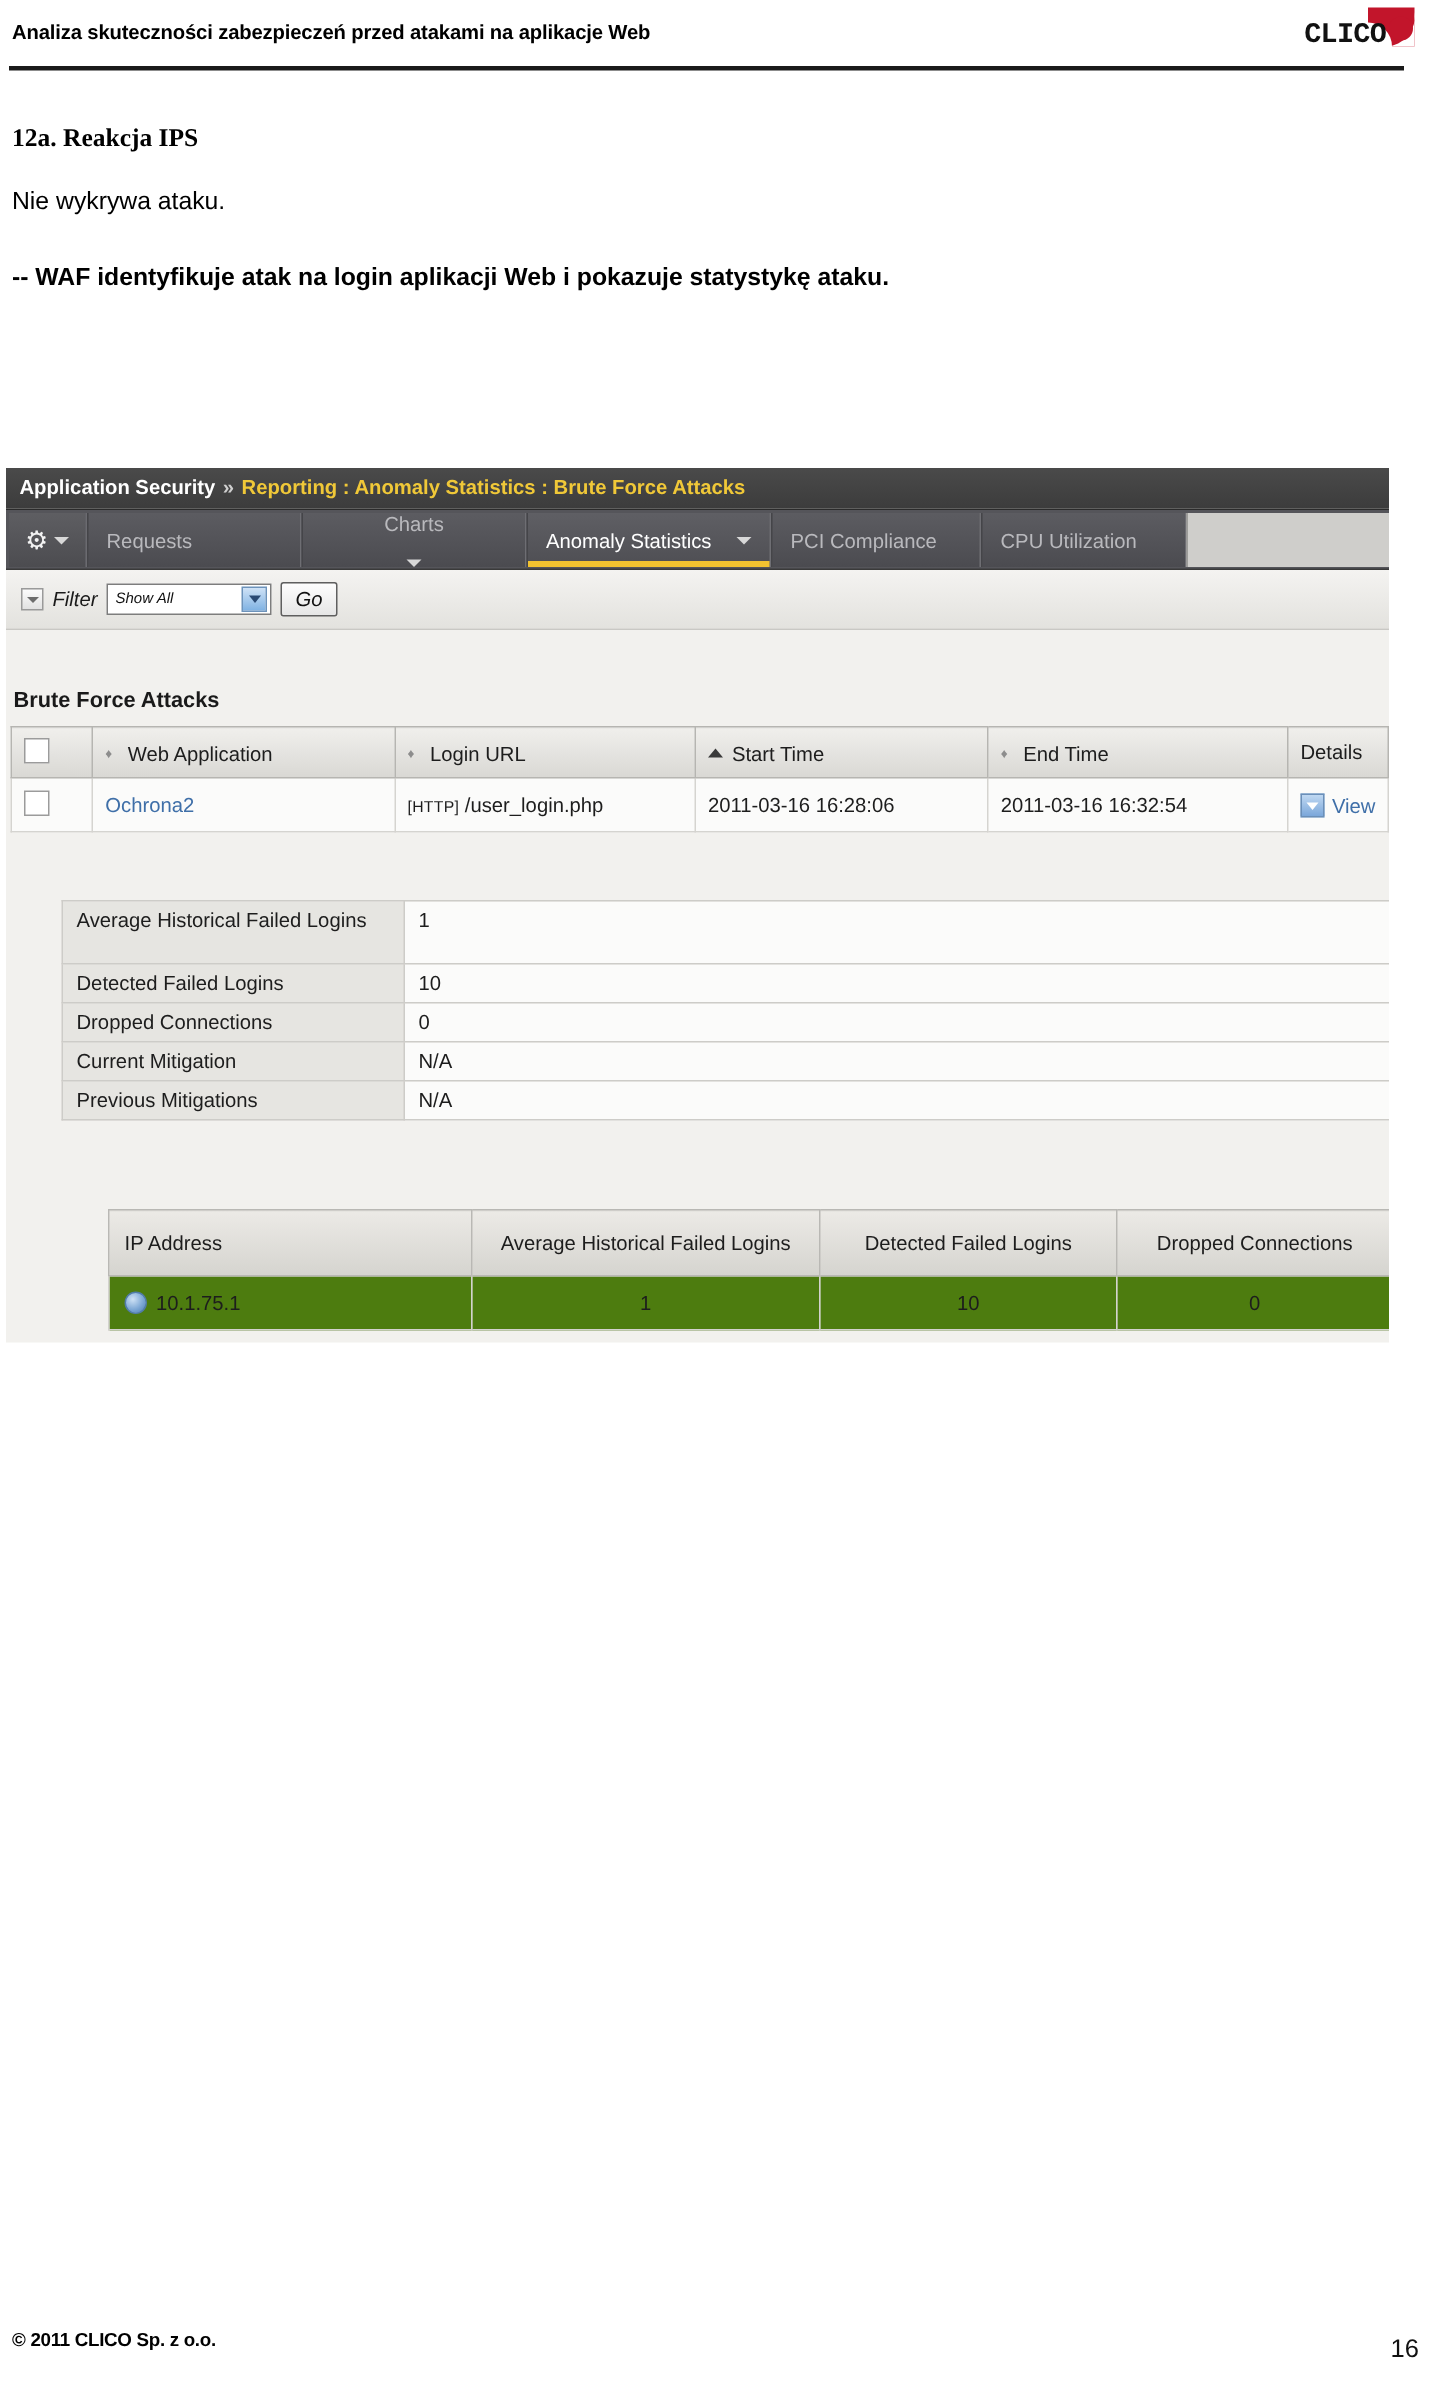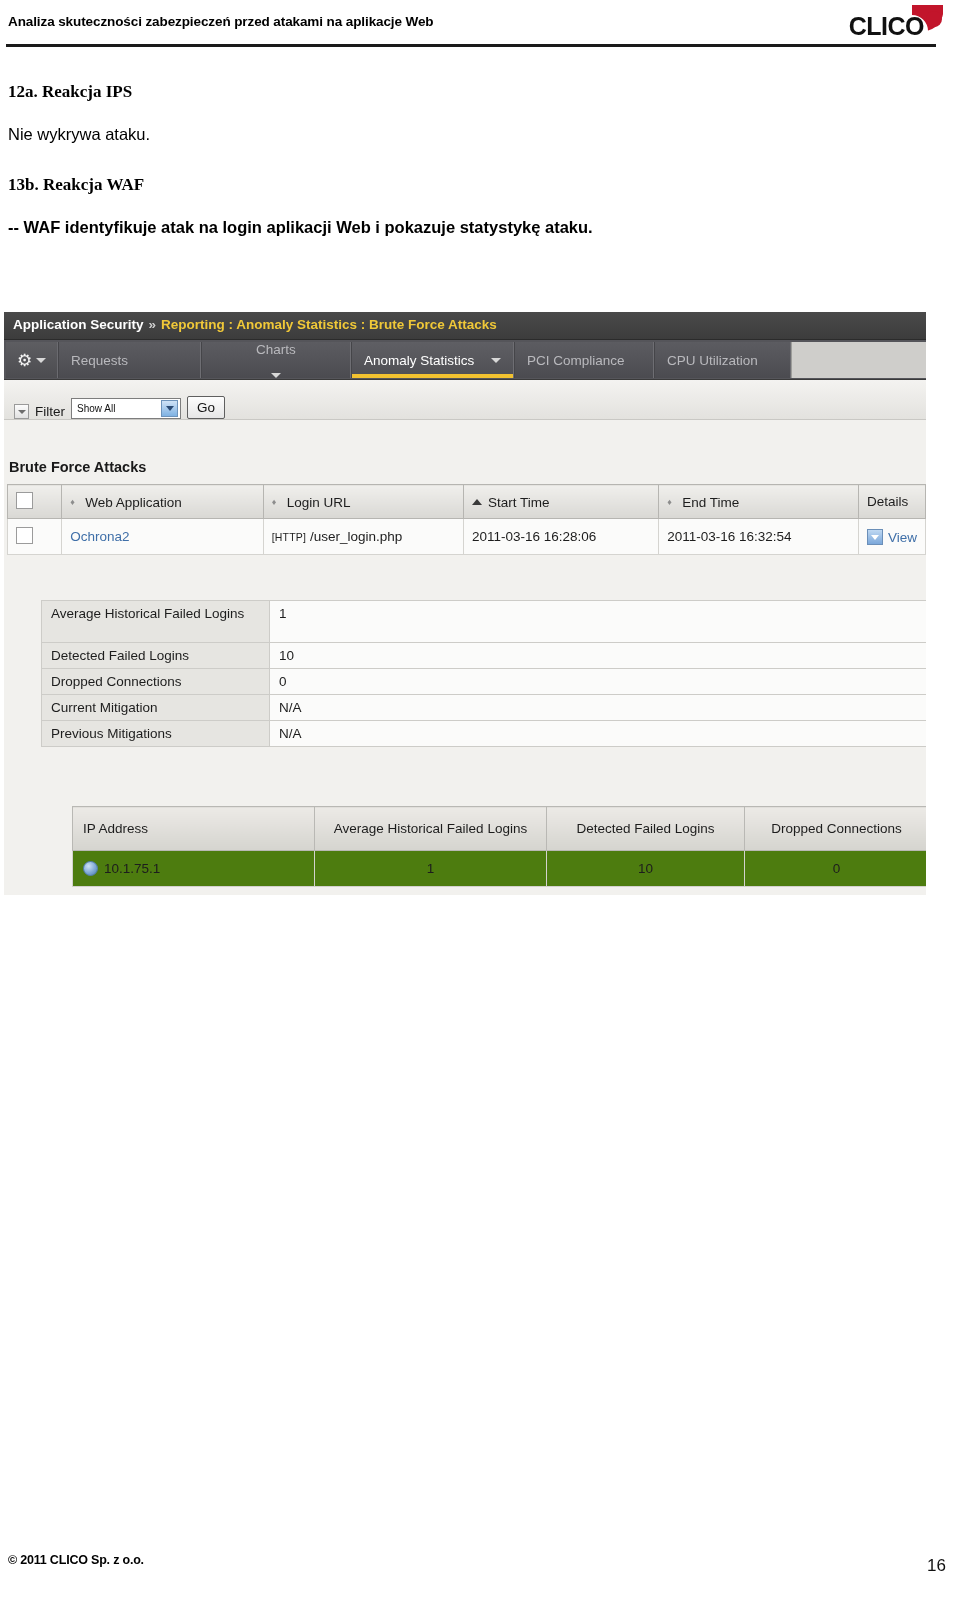--- a/index.html
+++ b/index.html
@@ -23,22 +23,22 @@
     color:#000; white-space:nowrap;
   }
   .logo {
     position:absolute; right:16px; top:4px; width:92px; height:36px;
   }
   .logo-mark {
     position:absolute; right:0px; top:0px; width:34px; height:28px;
   }
   .logo-text {
     position:absolute; right:20px; top:8px;
-    font-family:Liberation Sans, sans-serif;
-    font-weight:bold; font-size:25px; letter-spacing:-0.5px;
+    font-family:Liberation Mono, monospace;
+    font-weight:bold; font-size:19px; letter-spacing:-0.5px;
     color:#111;
   }
   .pg-header-rule {
     position:absolute; left:6px; top:44px; width:930px; height:0;
     border-top:3px solid #1a1a1a;
   }
 
   
   .doc-body { position:absolute; left:8px; top:82px; width:944px; }
   .h-step {
@@ -101,21 +101,21 @@
   .tab-rest {
     position:absolute; top:2px; height:36px; right:0;
     background:#cfcecb; border-left:1px solid #9d9d9a;
   }
 
   
   .filterbar {
     position:absolute; left:0; top:68px; width:922px; height:40px;
     background:linear-gradient(#f4f3f1,#e3e2de);
     border-bottom:1px solid #c9c8c4;
-    display:flex; align-items:flex-end; padding-left:10px; gap:6px;
+    display:flex; align-items:center; padding-left:10px; gap:6px;font-style:italic;
   }
   .box-caret {
     width:15px;height:15px;background:linear-gradient(#fcfcfc,#e2e2e2);
     border:1px solid #9a9a9a; display:flex;align-items:center;justify-content:center;
   }
   .box-caret i { width:0;height:0;border-left:4px solid transparent;border-right:4px solid transparent;border-top:4px solid #6d6d6d; }
   .filter-label { font-size:13.5px; color:#1a1a1a; }
   .sel {
     width:110px; height:21px; background:#fff; border:1px solid #7d7d7d;
     display:flex; align-items:center; justify-content:space-between;
@@ -237,21 +237,20 @@
       <circle cx="24" cy="15" r="8" fill="#c2152b"></circle>
     </svg>
     <div class="logo-text">CLICO</div>
   </div>
   <div class="pg-header-rule"></div>
 </div>
 
 <div class="doc-body">
   <h2 class="h-step">12a. Reakcja IPS</h2>
   <p class="p-step">Nie wykrywa ataku.</p>
-  <h2 class="h-step">13b. Reakcja WAF</h2>
   <p class="p-step last">-- WAF identyfikuje atak na login aplikacji Web i pokazuje statystykę ataku.</p>
 </div>
 
 <div class="shot">
 
   <div class="bc-bar">
     <div class="bc-inner">
       <span class="bc-root">Application Security</span><span class="bc-sep">»</span><span class="bc-path">Reporting : Anomaly Statistics : Brute Force Attacks</span>
     </div>
   </div>

